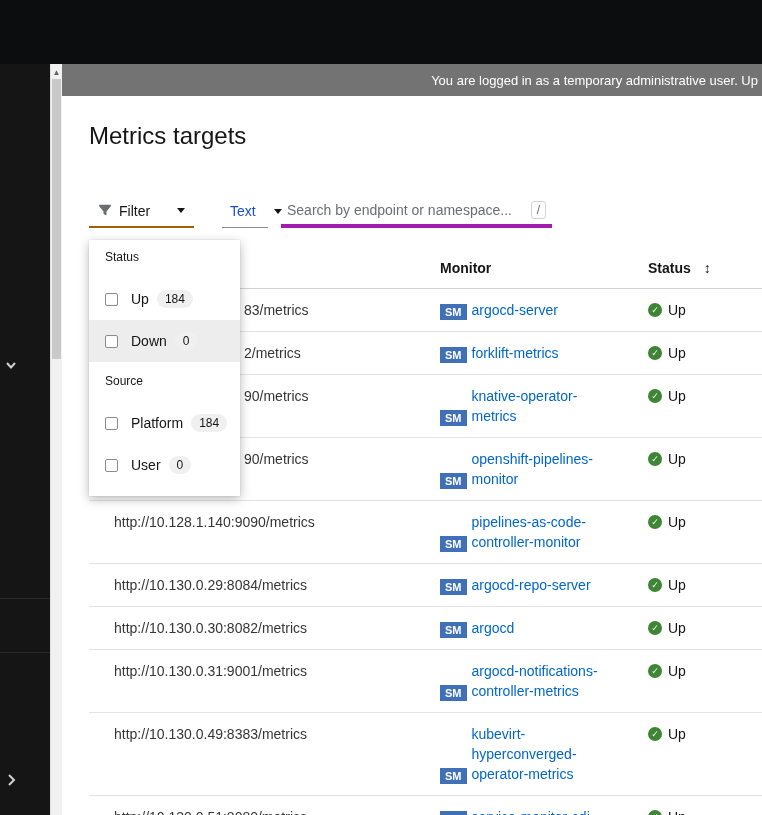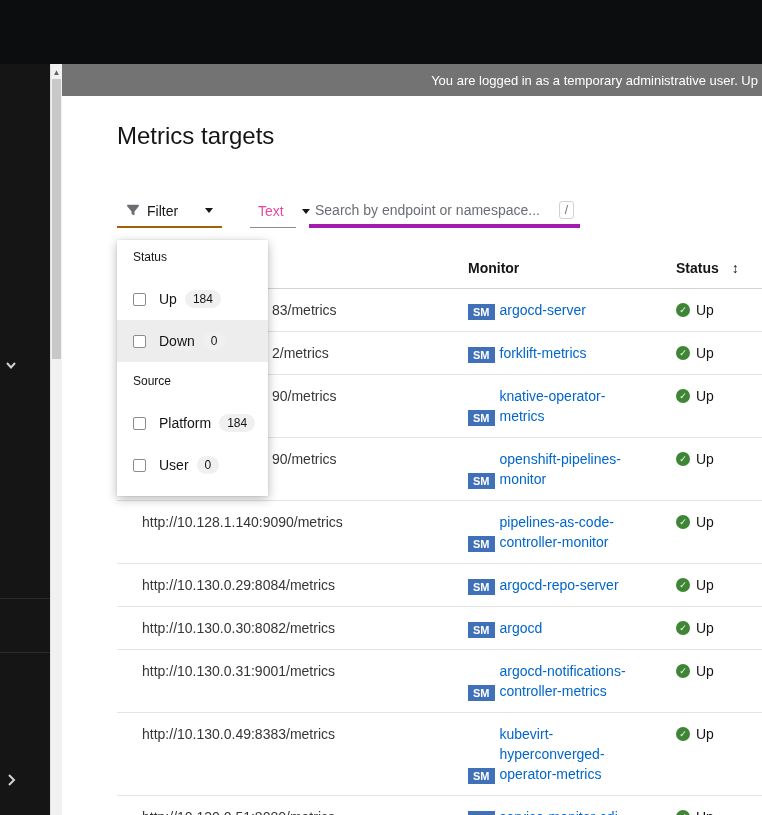--- a/index.html
+++ b/index.html
@@ -31,32 +31,32 @@
   .sb-arrow { position:absolute; top:2px; left:0; width:11px; height:13px; font-size:8px; color:#606060;
               display:flex; align-items:center; justify-content:center; }
   .sb-thumb { position:absolute; top:15px; left:1px; width:9px; height:280px; background:#c8c8c8; }
 
   
   .content { flex:1; display:flex; flex-direction:column; background:#fff; overflow:hidden; }
   .banner { height:32px; flex:0 0 32px; background:#737373; color:#fff; font-size:13px;
             display:flex; align-items:center; justify-content:flex-end;
             white-space:nowrap; overflow:hidden; padding-right:4px; }
 
-  .main { flex:1; position:relative; padding:26px 0 0 27px; overflow:hidden;margin-left:28px; }
+  .main { flex:1; position:relative; padding:26px 0 0 27px; overflow:hidden; }
   h1.page-title { font-size:24px; font-weight:400; margin:0 0 45px 0; color:#151515; }
 
   
   .toolbar { display:flex; align-items:stretch; height:33px; margin-bottom:19px; }
   .filter-toggle { width:105px; display:flex; align-items:center; gap:8px; padding:0 9px 0 10px;
                    background:#fff; border:none; border-bottom:2px solid #a16207; font-size:14px;
                    color:#151515; cursor:pointer; font-family:inherit; }
   .filter-toggle .flabel-txt { flex:1; text-align:left; }
   .text-toggle { margin-left:28px; width:46px; display:flex; align-items:center; gap:18px; padding:0 8px;
                  background:#fff; border:none; border-bottom:1px solid #8a8d90; font-size:14px;
-                 color:#ec4899; cursor:pointer; font-family:inherit; }
+                 color:#1d4ed8; cursor:pointer; font-family:inherit; }
   .caret { width:0; height:0; border-left:4px solid transparent; border-right:4px solid transparent;
            border-top:5px solid #151515; display:inline-block; }
   .search-box { margin-left:13px; width:271px; display:flex; align-items:center;
                 border-bottom:4px solid #a21caf; }
   .search-box input { flex:1; border:none; outline:none; font-size:14px; padding:0 4px 0 6px;
                       font-family:inherit; color:#151515; background:transparent; }
   .search-box input::placeholder { color:#6a6e73; opacity:1; }
   .kbd-hint { border:1px solid #d2d2d2; border-radius:3px; color:#6a6e73; font-size:12px;
               padding:0 5px; margin-right:6px; line-height:16px; }
 

